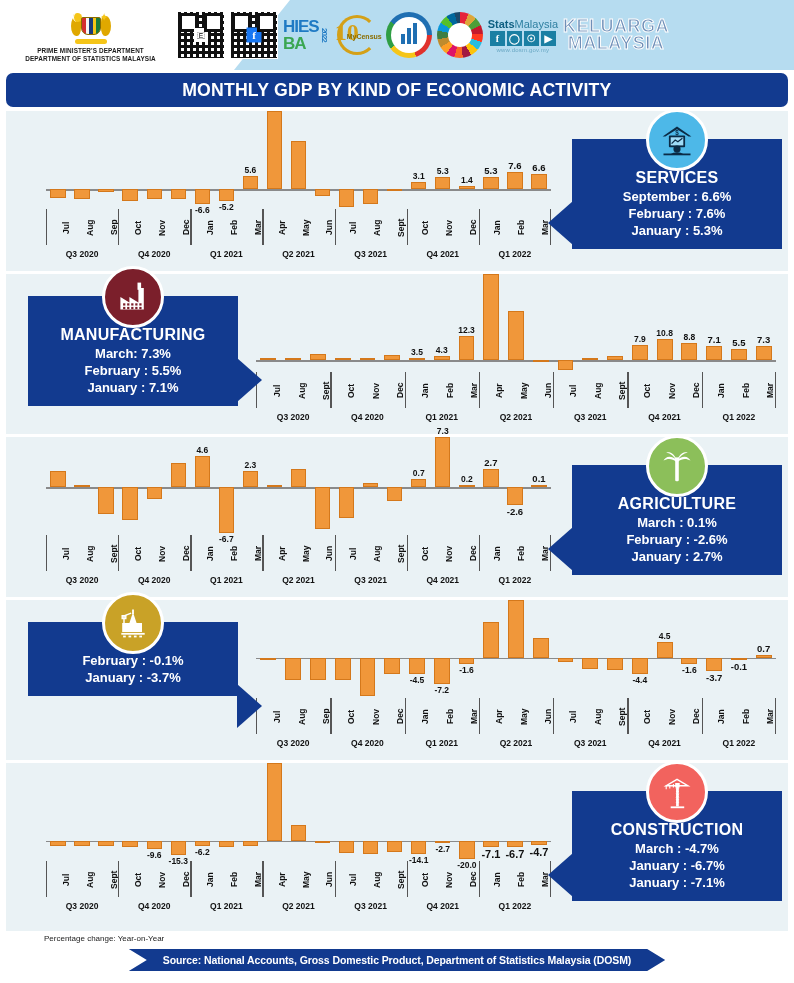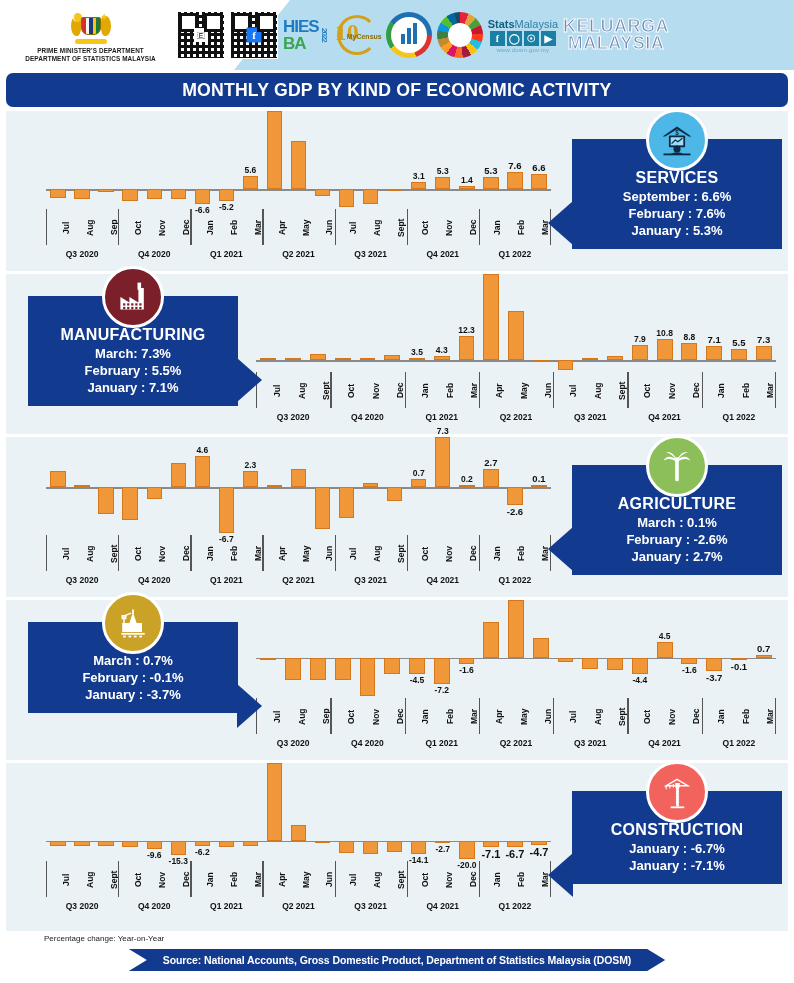--- a/index.html
+++ b/index.html
@@ -958,21 +958,20 @@
             <g fill="#ffffff">
               <rect x="7" y="31" width="26" height="2"></rect>
               <rect x="9" y="34" width="3" height="2"></rect>
               <rect x="15" y="34" width="3" height="2"></rect>
               <rect x="21" y="34" width="3" height="2"></rect>
               <rect x="27" y="34" width="3" height="2"></rect>
             </g>
           </svg>
         </div>
         <div class="callout-box">
-          <div class="stat">March : 0.7%</div>
           <div class="stat">February : -0.1%</div>
           <div class="stat">January : -3.7%</div>
         </div>
       </div>
     </div>
     <div class="panel last">
       <div class="chart-area right">
         <div class="plot">
           <div class="zero-line" style="top: 80.9524%;"></div>
           <div class="bars">
@@ -1098,20 +1097,21 @@
             <path d="M20 6 L8 13 h24 z" fill="none" stroke="#ffffff" stroke-width="1.6"></path>
             <rect x="18" y="10" width="5" height="5" fill="#ffffff"></rect>
             <rect x="19" y="14" width="3" height="22" fill="#ffffff"></rect>
             <path d="M19 16 L22 20 M22 16 L19 20 M19 22 L22 26 M22 22 L19 26 M19 28 L22 32 M22 28 L19 32" stroke="#ffffff" stroke-width="1"></path>
             <path d="M8 13 L8 17 M12 12 L12 16 M16 11 L16 15" stroke="#ffffff" stroke-width="1.2"></path>
             <rect x="13" y="36" width="15" height="2" fill="#ffffff"></rect>
           </svg>
         </div>
         <div class="callout-box">
           <h2>CONSTRUCTION</h2>
+          <div class="stat">March : -4.7%</div>
           <div class="stat">January : -6.7%</div>
           <div class="stat">January : -7.1%</div>
         </div>
       </div>
     </div>
   </div>
 
 <div class="note">Percentage change: Year-on-Year</div>
 
 <div class="source-wrap">

